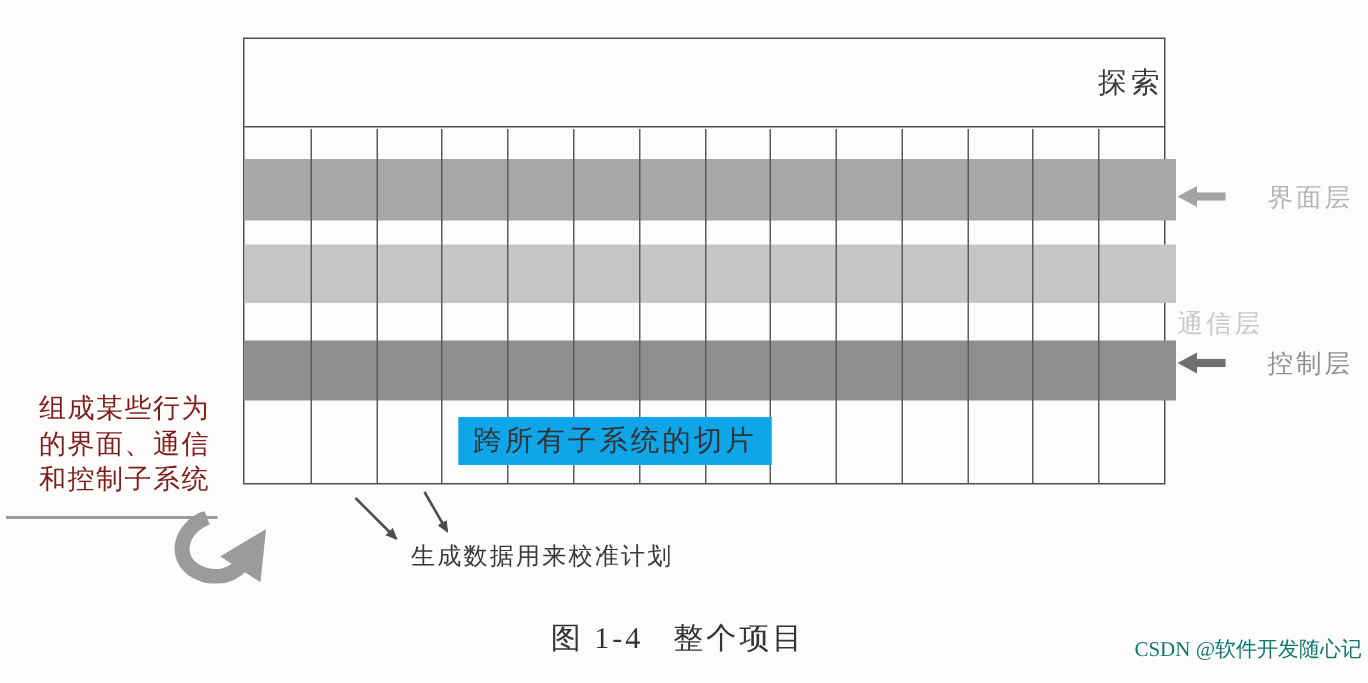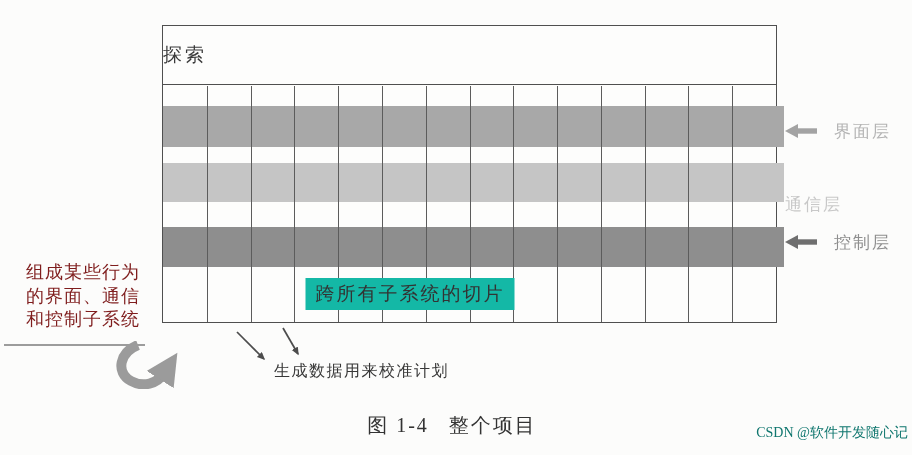--- a/index.html
+++ b/index.html
@@ -25,21 +25,21 @@
     background: #fdfdfc;
   }
   .box-header {
     position: absolute;
     left: 0; top: 0;
     width: 100%;
     height: 59px;
     border-bottom: 1px solid #4f4f4f;
     display: flex;
     align-items: center;
-    justify-content: flex-start;
+    justify-content: flex-end;
   }
   .box-header span {
     font-size: 19px;
     color: #3a3a3a;
     letter-spacing: 3px;
   }
   .slices-grid {
     position: absolute;
     left: 0; top: 60px;
     width: 613px;
@@ -58,37 +58,37 @@
     width: 1px;
     height: 100%;
     background: #5c5c5c;
     z-index: 2;
   }
   .slice-label {
     position: absolute;
     left: 247px;
     top: 208px;
     transform: translate(-50%, -50%);
-    background: #14b8a6;
+    background: #0ea5e9;
     padding: 3px 10px;
     font-size: 19px;
     color: #333333;
     letter-spacing: 2px;
     white-space: nowrap;
     z-index: 3;
   }
 
   
   .layer-pointer-row {
     position: absolute;
     left: 785px;
     height: 20px;
     display: flex;
     align-items: center;
-    gap: 16px;
+    gap: 27px;
     white-space: nowrap;
   }
   .layer-pointer-row svg { display: block; }
   .layer-pointer-label {
     font-size: 17px;
     letter-spacing: 2px;
   }
 
   
   .left-note {

